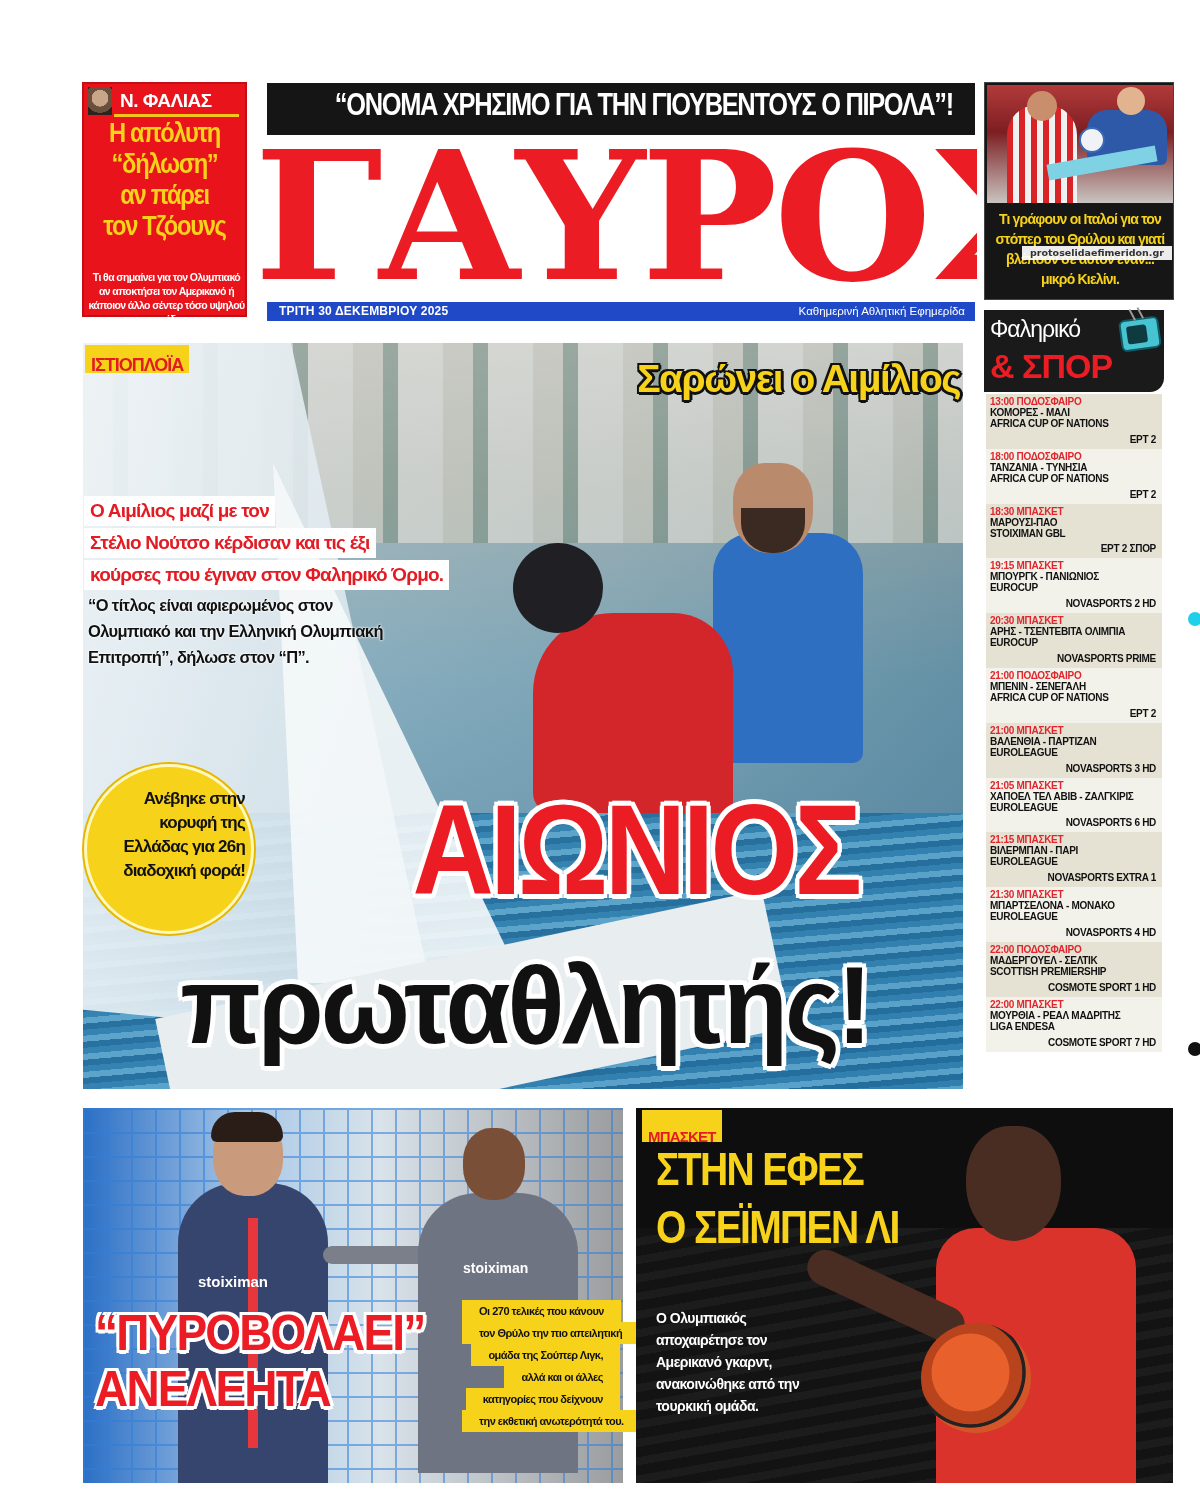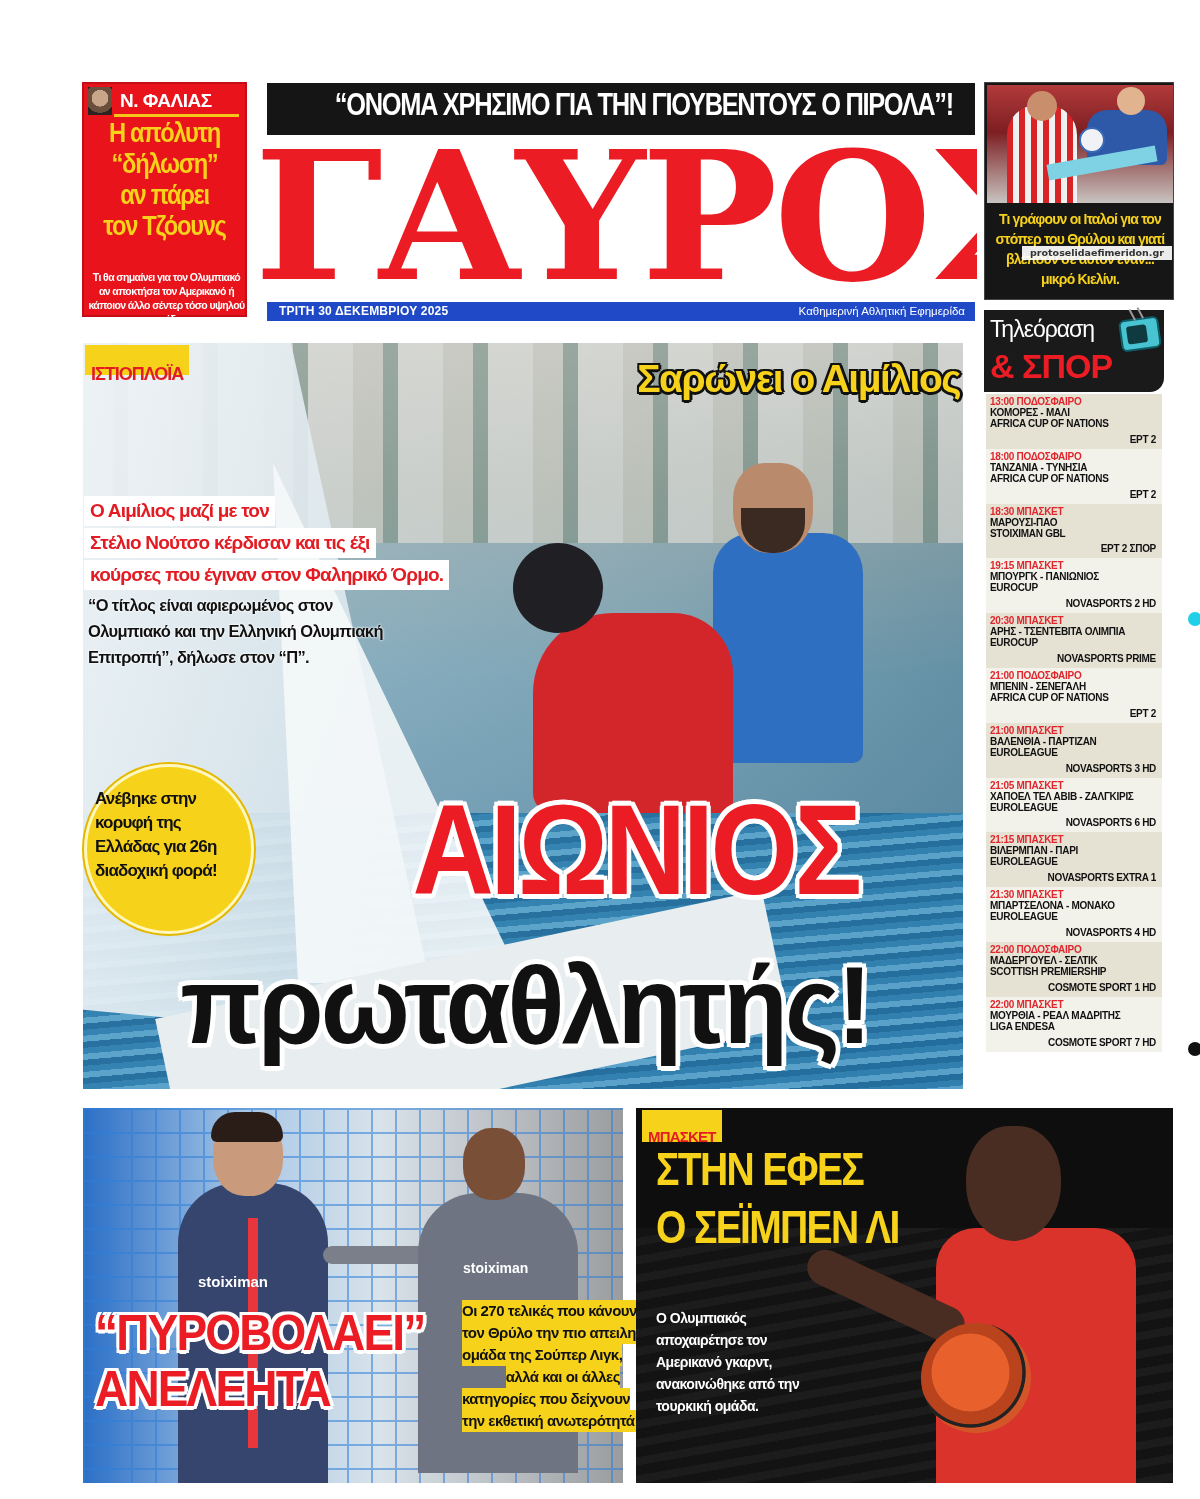--- a/index.html
+++ b/index.html
@@ -61,33 +61,33 @@
     background: rgba(245,248,250,0.9); clip-path: polygon(0 0, 100% 100%, 10% 100%); }
   #hero .hull { position: absolute; left: 80px; top: 610px; width: 620px; height: 140px; background: #e8edf0; transform: rotate(-12deg); }
   #hero .sailor1 { position: absolute; left: 430px; top: 190px; width: 200px; height: 300px; }
   #hero .sailor1 .jacket { position: absolute; left: 20px; top: 80px; width: 200px; height: 200px; background: #d3262a; border-radius: 80px 60px 10px 20px; }
   #hero .sailor1 .head { position: absolute; left: 0; top: 10px; width: 90px; height: 90px; background: #1f1f24; border-radius: 50%; }
   #hero .sailor2 { position: absolute; left: 620px; top: 120px; width: 170px; height: 320px; }
   #hero .sailor2 .vest { position: absolute; left: 10px; top: 70px; width: 150px; height: 230px; background: #2f6fc2; border-radius: 40px 40px 10px 10px; }
   #hero .sailor2 .head { position: absolute; left: 30px; top: 0; width: 80px; height: 90px; background: #b98a6b; border-radius: 40% 40% 45% 45%; }
   #hero .sailor2 .beard { position: absolute; left: 38px; top: 45px; width: 64px; height: 45px; background: #3a2a22; border-radius: 0 0 30px 30px; }
 
-  #section-label { left: 85px; top: 345px; height: 28px; padding: 15px 6px; background: #f7d21b; color: #e31b23; font-weight: bold;
+  #section-label { left: 85px; top: 345px; height: 28px; padding: 6px 6px; background: #f7d21b; color: #e31b23; font-weight: bold;
     font-size: 18px; line-height: 28px; letter-spacing: -1px; }
   #hero-deck { left: 460px; top: 357px; width: 500px; color: #f7d21b; font-weight: bold; font-size: 39px; line-height: 44px;
     text-align: right; letter-spacing: -1.5px;
     text-shadow: -2px -2px 0 #111, 2px -2px 0 #111, -2px 2px 0 #111, 2px 2px 0 #111, 0 3px 0 #111, 3px 0 0 #111; }
   .red-strip { position: absolute; background: #ffffff; color: #e31b23; font-weight: bold; font-size: 19px; line-height: 30px;
     padding: 0 6px; letter-spacing: -0.8px; white-space: nowrap; }
   #hero-quote { left: 88px; top: 592px; width: 310px; color: #111; font-weight: bold; font-size: 16.5px; line-height: 26px;
     letter-spacing: -0.6px; text-shadow: 0 0 3px #ffffff, 0 0 2px #ffffff; }
   #hero-badge { left: 84px; top: 764px; width: 170px; height: 170px; border-radius: 50%; background: #f7d21b; border: 3px solid #fff7c0;
     box-shadow: 0 0 0 2px #e5b800; }
   #hero-badge .txt { position: absolute; left: 8px; top: 20px; width: 150px; color: #111; font-weight: bold; font-size: 17px; line-height: 24px;
-    text-align: left; letter-spacing: -0.8px; }
+    text-align: right; letter-spacing: -0.8px; }
   #hero-headline-1 { left: 305px; top: 785px; width: 660px; color: #ec1c24; font-weight: bold; font-size: 128px; line-height: 130px;
     text-align: center; letter-spacing: -4px;
     text-shadow: -4px -4px 0 #fff, 4px -4px 0 #fff, -4px 4px 0 #fff, 4px 4px 0 #fff, 0 5px 0 #fff, 5px 0 0 #fff, -5px 0 0 #fff, 0 -5px 0 #fff; }
   #hero-headline-1 span { display: inline-block; transform: scaleX(0.88); }
   #hero-headline-2 { left: 85px; top: 940px; width: 880px; color: #111; font-weight: bold; font-size: 110px; line-height: 130px;
     text-align: center; letter-spacing: -3px;
     text-shadow: -4px -4px 0 #fff, 4px -4px 0 #fff, -4px 4px 0 #fff, 4px 4px 0 #fff, 0 5px 0 #fff, 5px 0 0 #fff, -5px 0 0 #fff, 0 -5px 0 #fff; }
   #hero-headline-2 span { display: inline-block; transform: scaleX(0.96); }
 
   
@@ -120,22 +120,22 @@
   #story-left .pl2 { position: absolute; left: 335px; top: 85px; width: 160px; height: 280px; background: #6f7482; border-radius: 60px 60px 0 0; }
   #story-left .pl2h { position: absolute; left: 380px; top: 20px; width: 62px; height: 72px; background: #7a4f38; border-radius: 45%; }
   #story-left .pl2arm { position: absolute; left: 240px; top: 138px; width: 130px; height: 18px; background: #7a7f8a; border-radius: 9px; }
   #story-left .sponsor1 { position: absolute; left: 115px; top: 165px; color: #fff; font-weight: bold; font-size: 15px; }
   #story-left .sponsor2 { position: absolute; left: 380px; top: 152px; color: #fff; font-weight: bold; font-size: 14px; }
   #story-left-headline { left: 95px; top: 1305px; color: #ec1c24; font-weight: bold; font-size: 50px; line-height: 56px; letter-spacing: -2px;
     text-shadow: -3px -3px 0 #fff, 3px -3px 0 #fff, -3px 3px 0 #fff, 3px 3px 0 #fff, 0 4px 0 #fff, 4px 0 0 #fff; }
   #story-left-headline .l1 { display: block; transform: scaleX(0.92); transform-origin: left; }
   #story-left-headline .l2 { display: block; transform: scaleX(0.92); transform-origin: left; }
   #story-left-text { left: 462px; top: 1300px; width: 158px; text-align: right; }
-  #story-left-text .ln { display: inline-block; background: #f7d21b; color: #111; font-weight: bold; font-size: 15px; line-height: 22px;
-    padding: 0 0; letter-spacing: -0.5px; margin-bottom: 0; white-space: nowrap; }
+  #story-left-text .ln { display: inline-block; background: #f7d21b; color: #111; font-weight: bold; font-size: 11px; line-height: 22px;
+    padding: 0 17px; letter-spacing: -0.5px; margin-bottom: 0; white-space: nowrap; }
 
   
   #story-right { left: 636px; top: 1108px; width: 537px; height: 375px; background: #0e0e0e; overflow: hidden; }
   #story-right .rows { position: absolute; left: 0; top: 120px; width: 100%; height: 260px;
     background: repeating-linear-gradient(170deg, #151515 0 10px, #222 10px 18px); opacity: 0.7; }
   #story-right .jersey { position: absolute; left: 300px; top: 120px; width: 200px; height: 260px; background: #d9332b; border-radius: 40px 40px 0 0; }
   #story-right .head { position: absolute; left: 330px; top: 18px; width: 95px; height: 115px; background: #4a2d22; border-radius: 45% 45% 50% 50%; }
   #story-right .arm { position: absolute; left: 165px; top: 170px; width: 170px; height: 36px; background: #4a2d22; border-radius: 18px; transform: rotate(25deg); }
   #story-right .ball { position: absolute; left: 285px; top: 215px; width: 110px; height: 110px; border-radius: 50%;
     background: radial-gradient(circle at 45% 45%, #e8612c 0 45%, #b8431c 46% 60%, #222 61% 64%, #d45527 65%); }
@@ -224,21 +224,21 @@
 
 <div id="hero-headline-1" class="abs">
   <span>ΑΙΩΝΙΟΣ</span>
 </div>
 <div id="hero-headline-2" class="abs">
   <span>πρωταθλητής!</span>
 </div>
 
 <div id="tv-guide" class="abs">
   <div class="head">
-    <div class="t1">Τηλεόραση</div>
+    <div class="t1">Φαληρικό</div>
     <div class="t2">&amp; ΣΠΟΡ</div>
     <div class="tv"></div>
   </div>
   <div class="list">
     <div class="tv-item">
       <div class="time">13:00 ΠΟΔΟΣΦΑΙΡΟ</div>
       <div class="match">ΚΟΜΟΡΕΣ - ΜΑΛΙ</div>
       <div class="comp">AFRICA CUP OF NATIONS</div>
       <div class="channel">ΕΡΤ 2</div>
     </div>

